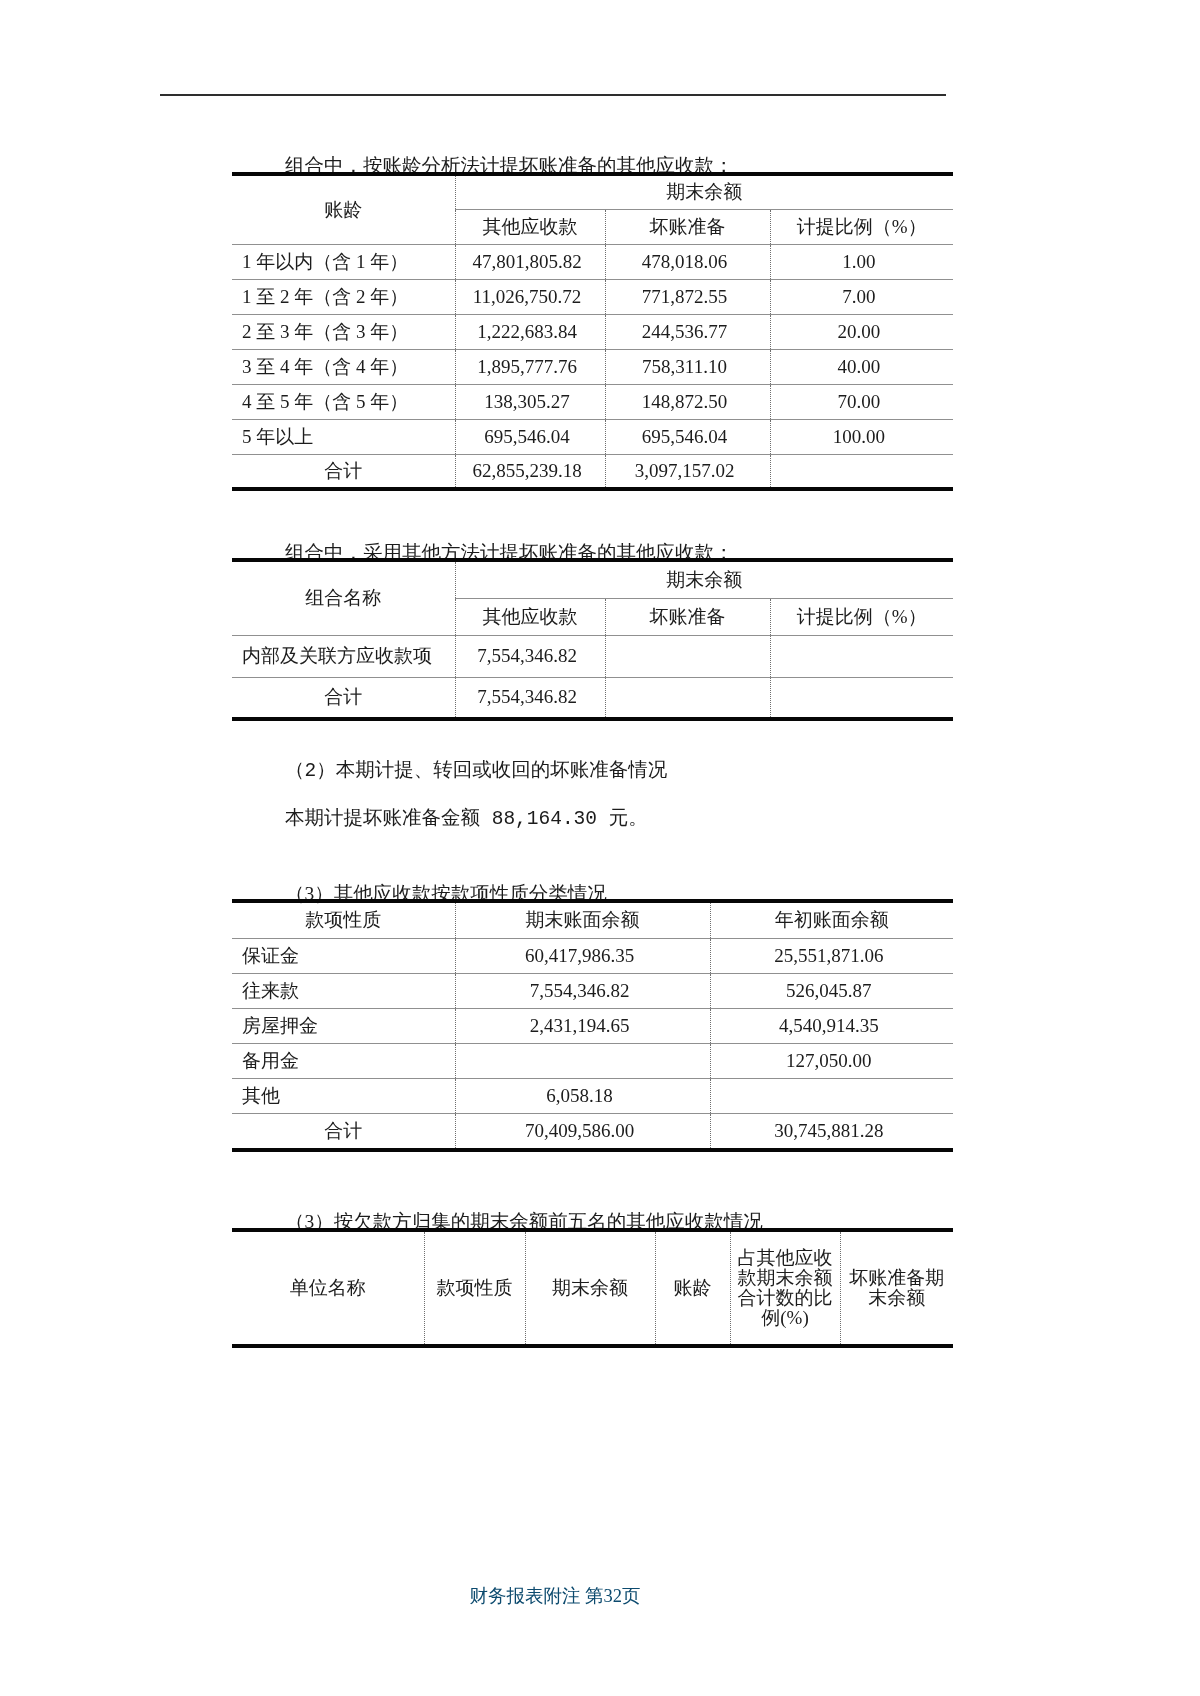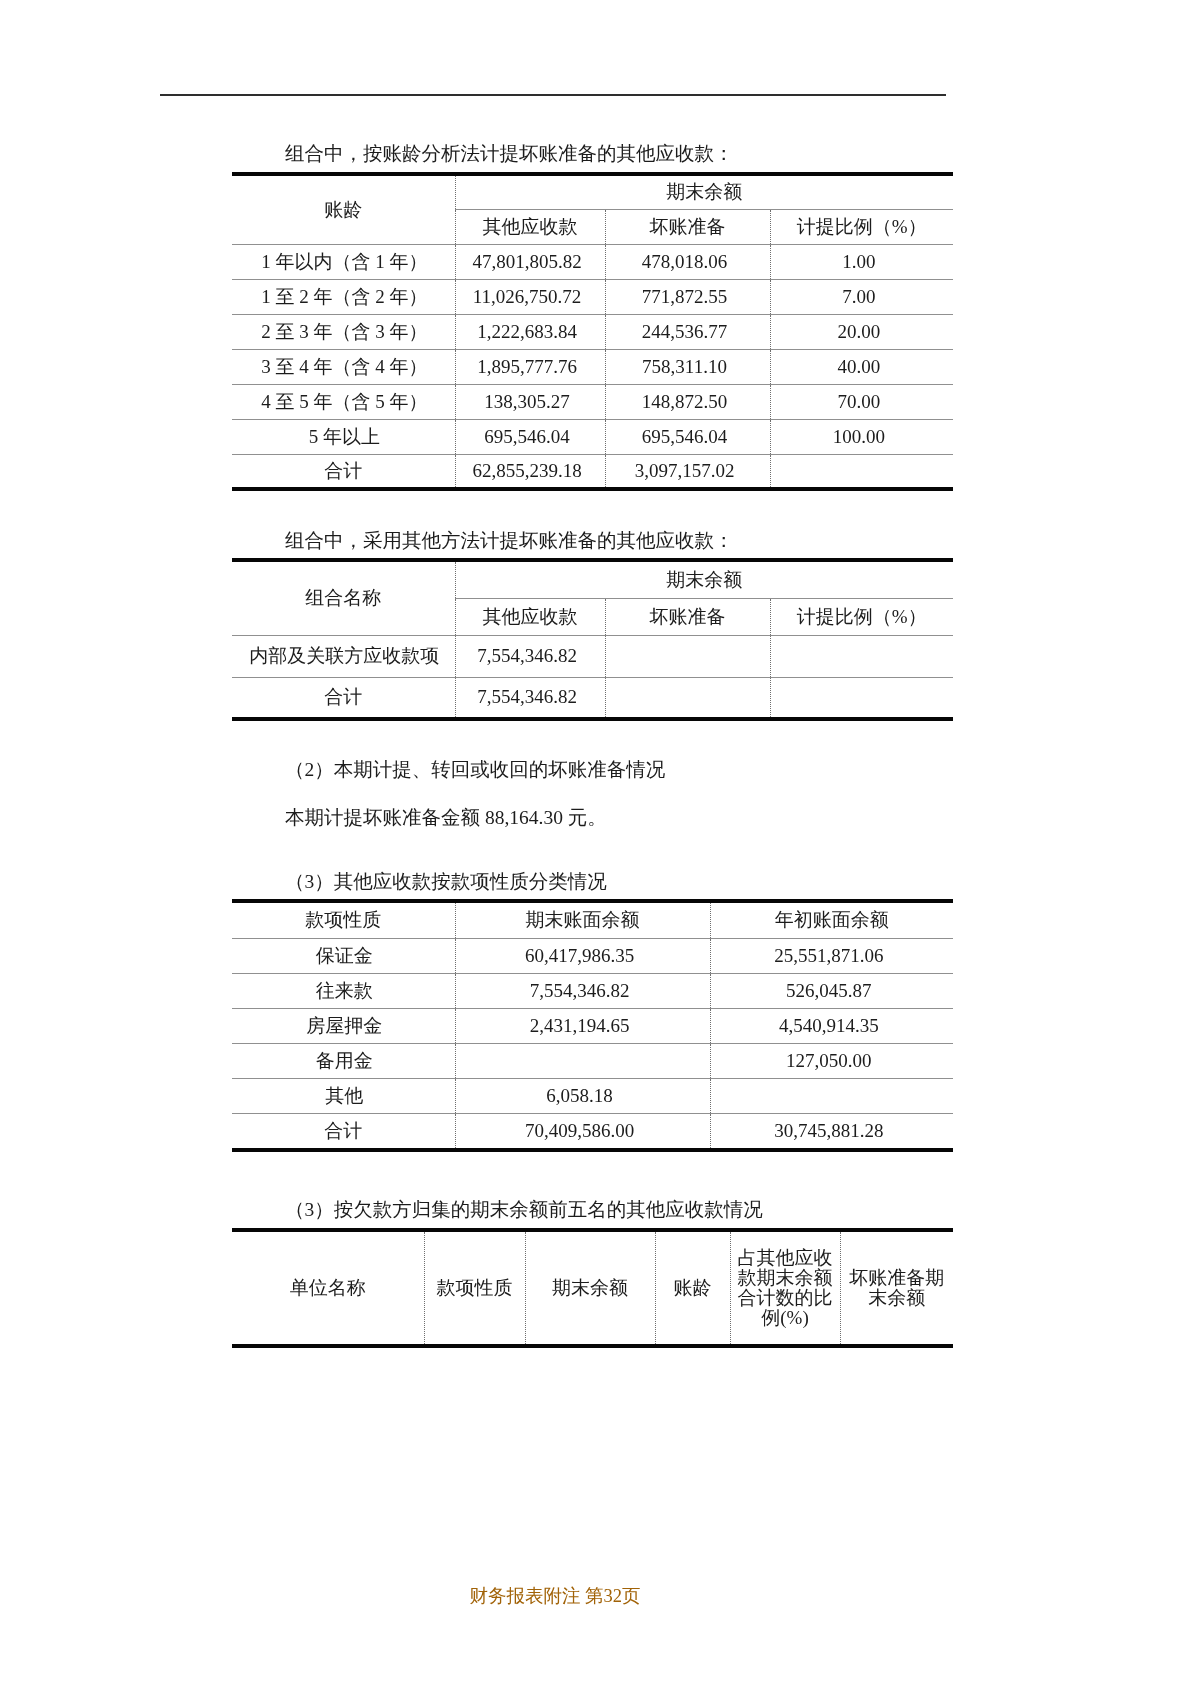--- a/index.html
+++ b/index.html
@@ -4,46 +4,46 @@
 <style>
   html,body { margin:0; padding:0; background:#e8e8e8; }
   .page {
     position:relative; width:1200px; height:1696px; margin:0 auto;
     background:#ffffff; color:#1c1c1c;
     font-family:"Liberation Serif","DejaVu Serif",serif;
     overflow:hidden;
   }
   .top-rule { position:absolute; left:160px; top:94px; width:786px; height:2px; background:#2e2e2e; }
 
-  .sec-title { position:absolute; left:285px; font-size:19.5px; white-space:nowrap; }
-  .para      { position:absolute; left:285px; font-size:19.5px; white-space:nowrap; }
+  .sec-title { position:absolute; left:285px; font-size:19.5px; white-space:nowrap;margin-top:12px; }
+  .para      { position:absolute; left:285px; font-size:19.5px; white-space:nowrap;font-family:Liberation Mono, monospace; }
 
   table.t {
     position:absolute; left:232px; width:721px;
     border-collapse:collapse; table-layout:fixed;
     border-top:4px solid #060606; border-bottom:4px solid #060606;
     font-size:19px;
   }
   table.t td { padding:0 8px; vertical-align:middle; overflow:hidden; }
   .c  { text-align:center; }
-  .l  { text-align:center;  padding-left:10px !important; }
+  .l  { text-align:left;  padding-left:10px !important; }
   .r  { text-align:center; padding-right:14px !important; }
   .dl { border-left:1px dotted #6f6f6f; }
   .ht { border-top:1px solid #909090; }
 
   .t1 tr { height:35px; }
   .t3 tr { height:35px; }
 
   .t4 { font-size:18px; }
   .t4 td.hcell { line-height:20px; padding:4px 7px; text-align:center; }
   .t4 td.dcell { line-height:34px; }
 
   .footer {
     position:absolute; left:160px; top:1583px; width:790px;
-    text-align:center; font-size:18.5px; color:#a16207;
+    text-align:center; font-size:18.5px; color:#0c4a6e;
   }
 </style>
 </head>
 <body>
 
 <div class="page">
 
   <div class="top-rule"></div>
 
   <div class="sec-title" style="top:140px;">组合中，按账龄分析法计提坏账准备的其他应收款：</div>

